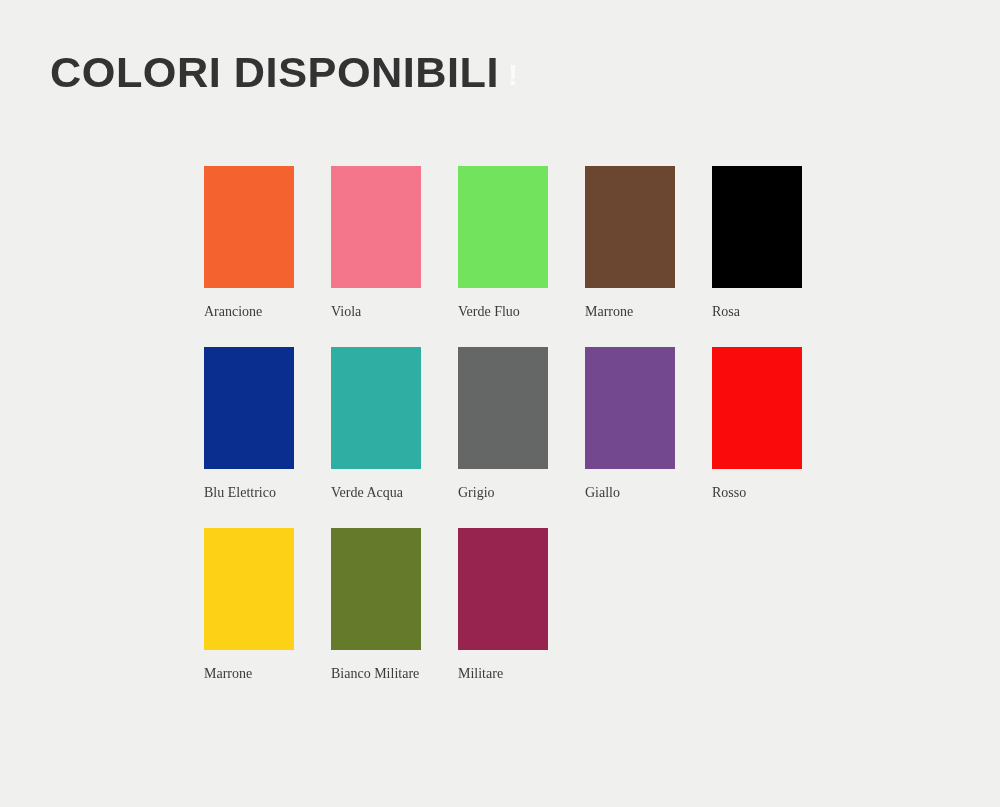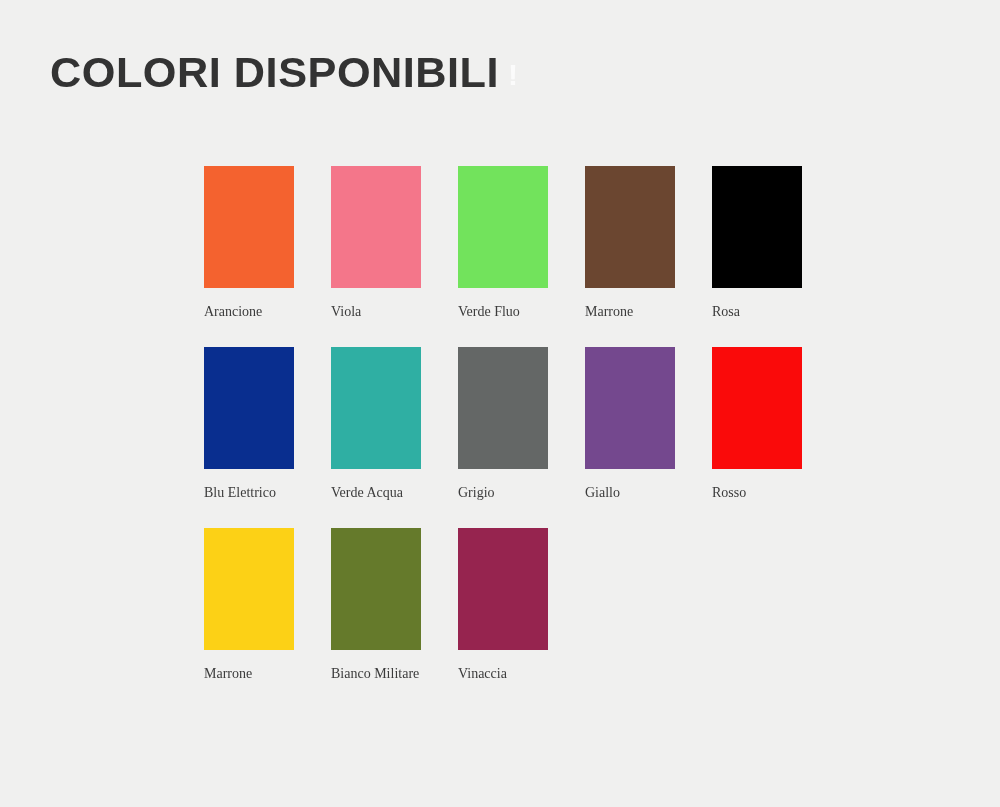--- a/index.html
+++ b/index.html
@@ -128,17 +128,17 @@
       <div class="swatch-cell">
         <div class="swatch-chip" style="background-color: rgb(252, 209, 22);"></div>
         <div class="swatch-label">Marrone</div>
       </div>
       <div class="swatch-cell">
         <div class="swatch-chip" style="background-color: rgb(101, 122, 43);"></div>
         <div class="swatch-label">Bianco Militare</div>
       </div>
       <div class="swatch-cell">
         <div class="swatch-chip" style="background-color: rgb(150, 36, 79);"></div>
-        <div class="swatch-label">Vinaccia</div>
+        <div class="swatch-label">Militare</div>
       </div>
     </div>
 
 </div>
 
 </body></html>

